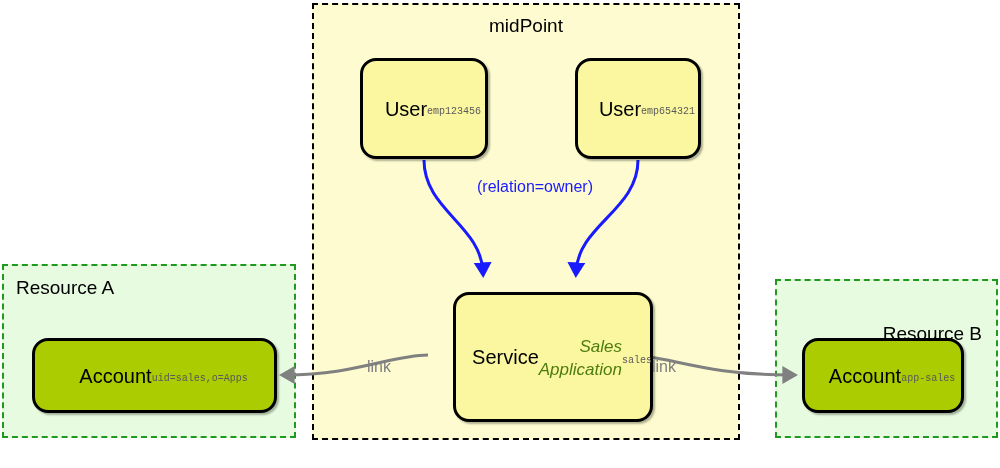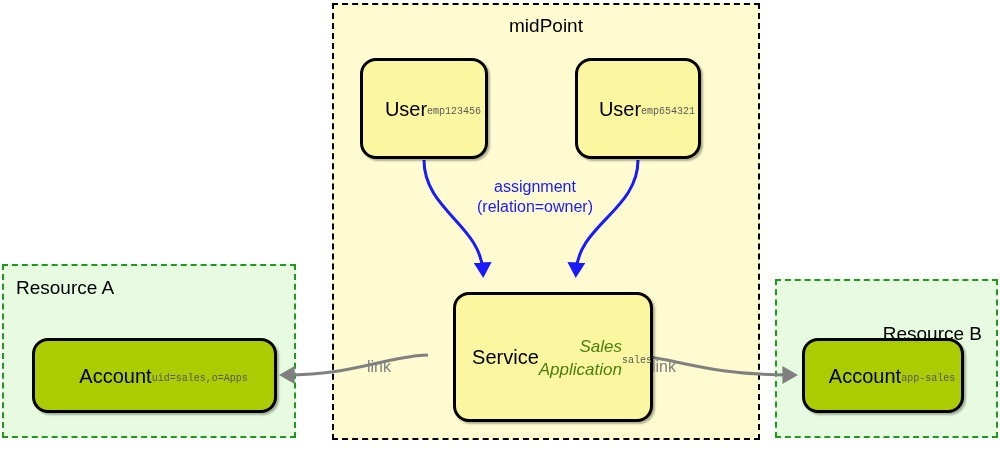--- a/index.html
+++ b/index.html
@@ -21,21 +21,21 @@
     width: 1000px;
     height: 468px;
   }
 
   
   .panel {
     position: absolute;
     box-sizing: border-box;
   }
   .panel-midpoint {
-    left: 332px;
+    left: 312px;
     top: 3px;
     width: 428px;
     height: 437px;
     background: #fdfbcf;
     border: 2px dashed #000000;
   }
   .panel-res-a {
     left: 2px;
     top: 264px;
     width: 294px;
@@ -218,21 +218,20 @@
     <div class="node-title">Account</div>
     <div class="node-sub-mono">uid=sales,o=Apps</div>
   </div>
 
   <div class="node node-account" id="account-b">
     <div class="node-title">Account</div>
     <div class="node-sub-mono">app-sales</div>
   </div>
 
   <div class="edge-label label-assignment">
-    <div>assignment</div>
     <div>(relation=owner)</div>
   </div>
 
   <div class="edge-label label-link-left">link</div>
 
   <div class="edge-label label-link-right">link</div>
 
 </div>
 
 </body></html>

